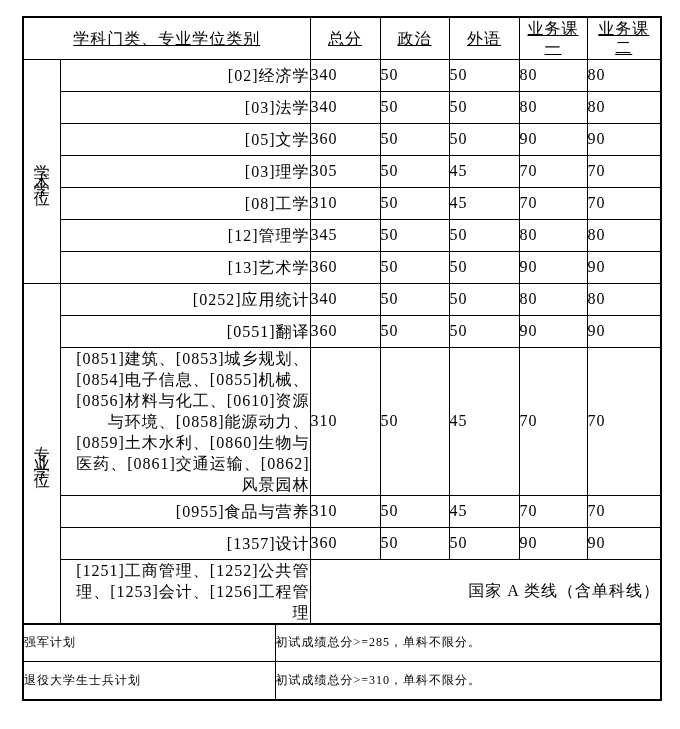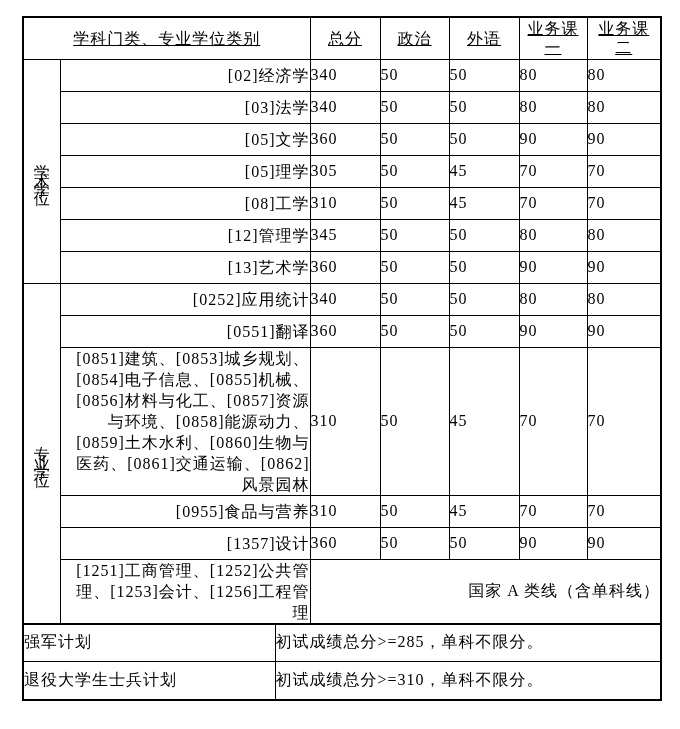--- a/index.html
+++ b/index.html
@@ -55,21 +55,21 @@
     line-height: 1;
   }
   .note { text-align: right; }
   .plans-table {
     width: 638px;
     border: 2px solid #000000;
     margin-top: -2px;
   }
   .plans-table td {
     border: 1px solid #000000;
-    font-size: 16px;
+    font-size: 12px;
     letter-spacing: 1px;
     padding: 0;
     vertical-align: middle;
   }
   .plan-row { height: 38px; }
   .plan-name { padding-left: 7px; }
   .plan-req { padding-left: 12px; }
 </style>
 </head>
 <body>
@@ -128,21 +128,21 @@
     </tr>
     <tr class="r-normal">
       <td class="cat">[05]文学</td>
       <td class="num">360</td>
       <td class="num">50</td>
       <td class="num">50</td>
       <td class="num">90</td>
       <td class="num">90</td>
     </tr>
     <tr class="r-normal">
-      <td class="cat">[05]理学</td>
+      <td class="cat">[03]理学</td>
       <td class="num">305</td>
       <td class="num">50</td>
       <td class="num">45</td>
       <td class="num">70</td>
       <td class="num">70</td>
     </tr>
     <tr class="r-normal">
       <td class="cat">[08]工学</td>
       <td class="num">310</td>
       <td class="num">50</td>
@@ -178,21 +178,21 @@
     </tr>
     <tr class="r-normal">
       <td class="cat">[0551]翻译</td>
       <td class="num">360</td>
       <td class="num">50</td>
       <td class="num">50</td>
       <td class="num">90</td>
       <td class="num">90</td>
     </tr>
     <tr class="r-big">
-      <td class="cat">[0851]建筑、[0853]城乡规划、[0854]电子信息、[0855]机械、[0856]材料与化工、[0857]资源与环境、[0858]能源动力、[0859]土木水利、[0860]生物与医药、[0861]交通运输、[0862]风景园林</td>
+      <td class="cat">[0851]建筑、[0853]城乡规划、[0854]电子信息、[0855]机械、[0856]材料与化工、[0610]资源与环境、[0858]能源动力、[0859]土木水利、[0860]生物与医药、[0861]交通运输、[0862]风景园林</td>
       <td class="num">310</td>
       <td class="num">50</td>
       <td class="num">45</td>
       <td class="num">70</td>
       <td class="num">70</td>
     </tr>
     <tr class="r-normal">
       <td class="cat">[0955]食品与营养</td>
       <td class="num">310</td>
       <td class="num">50</td>

